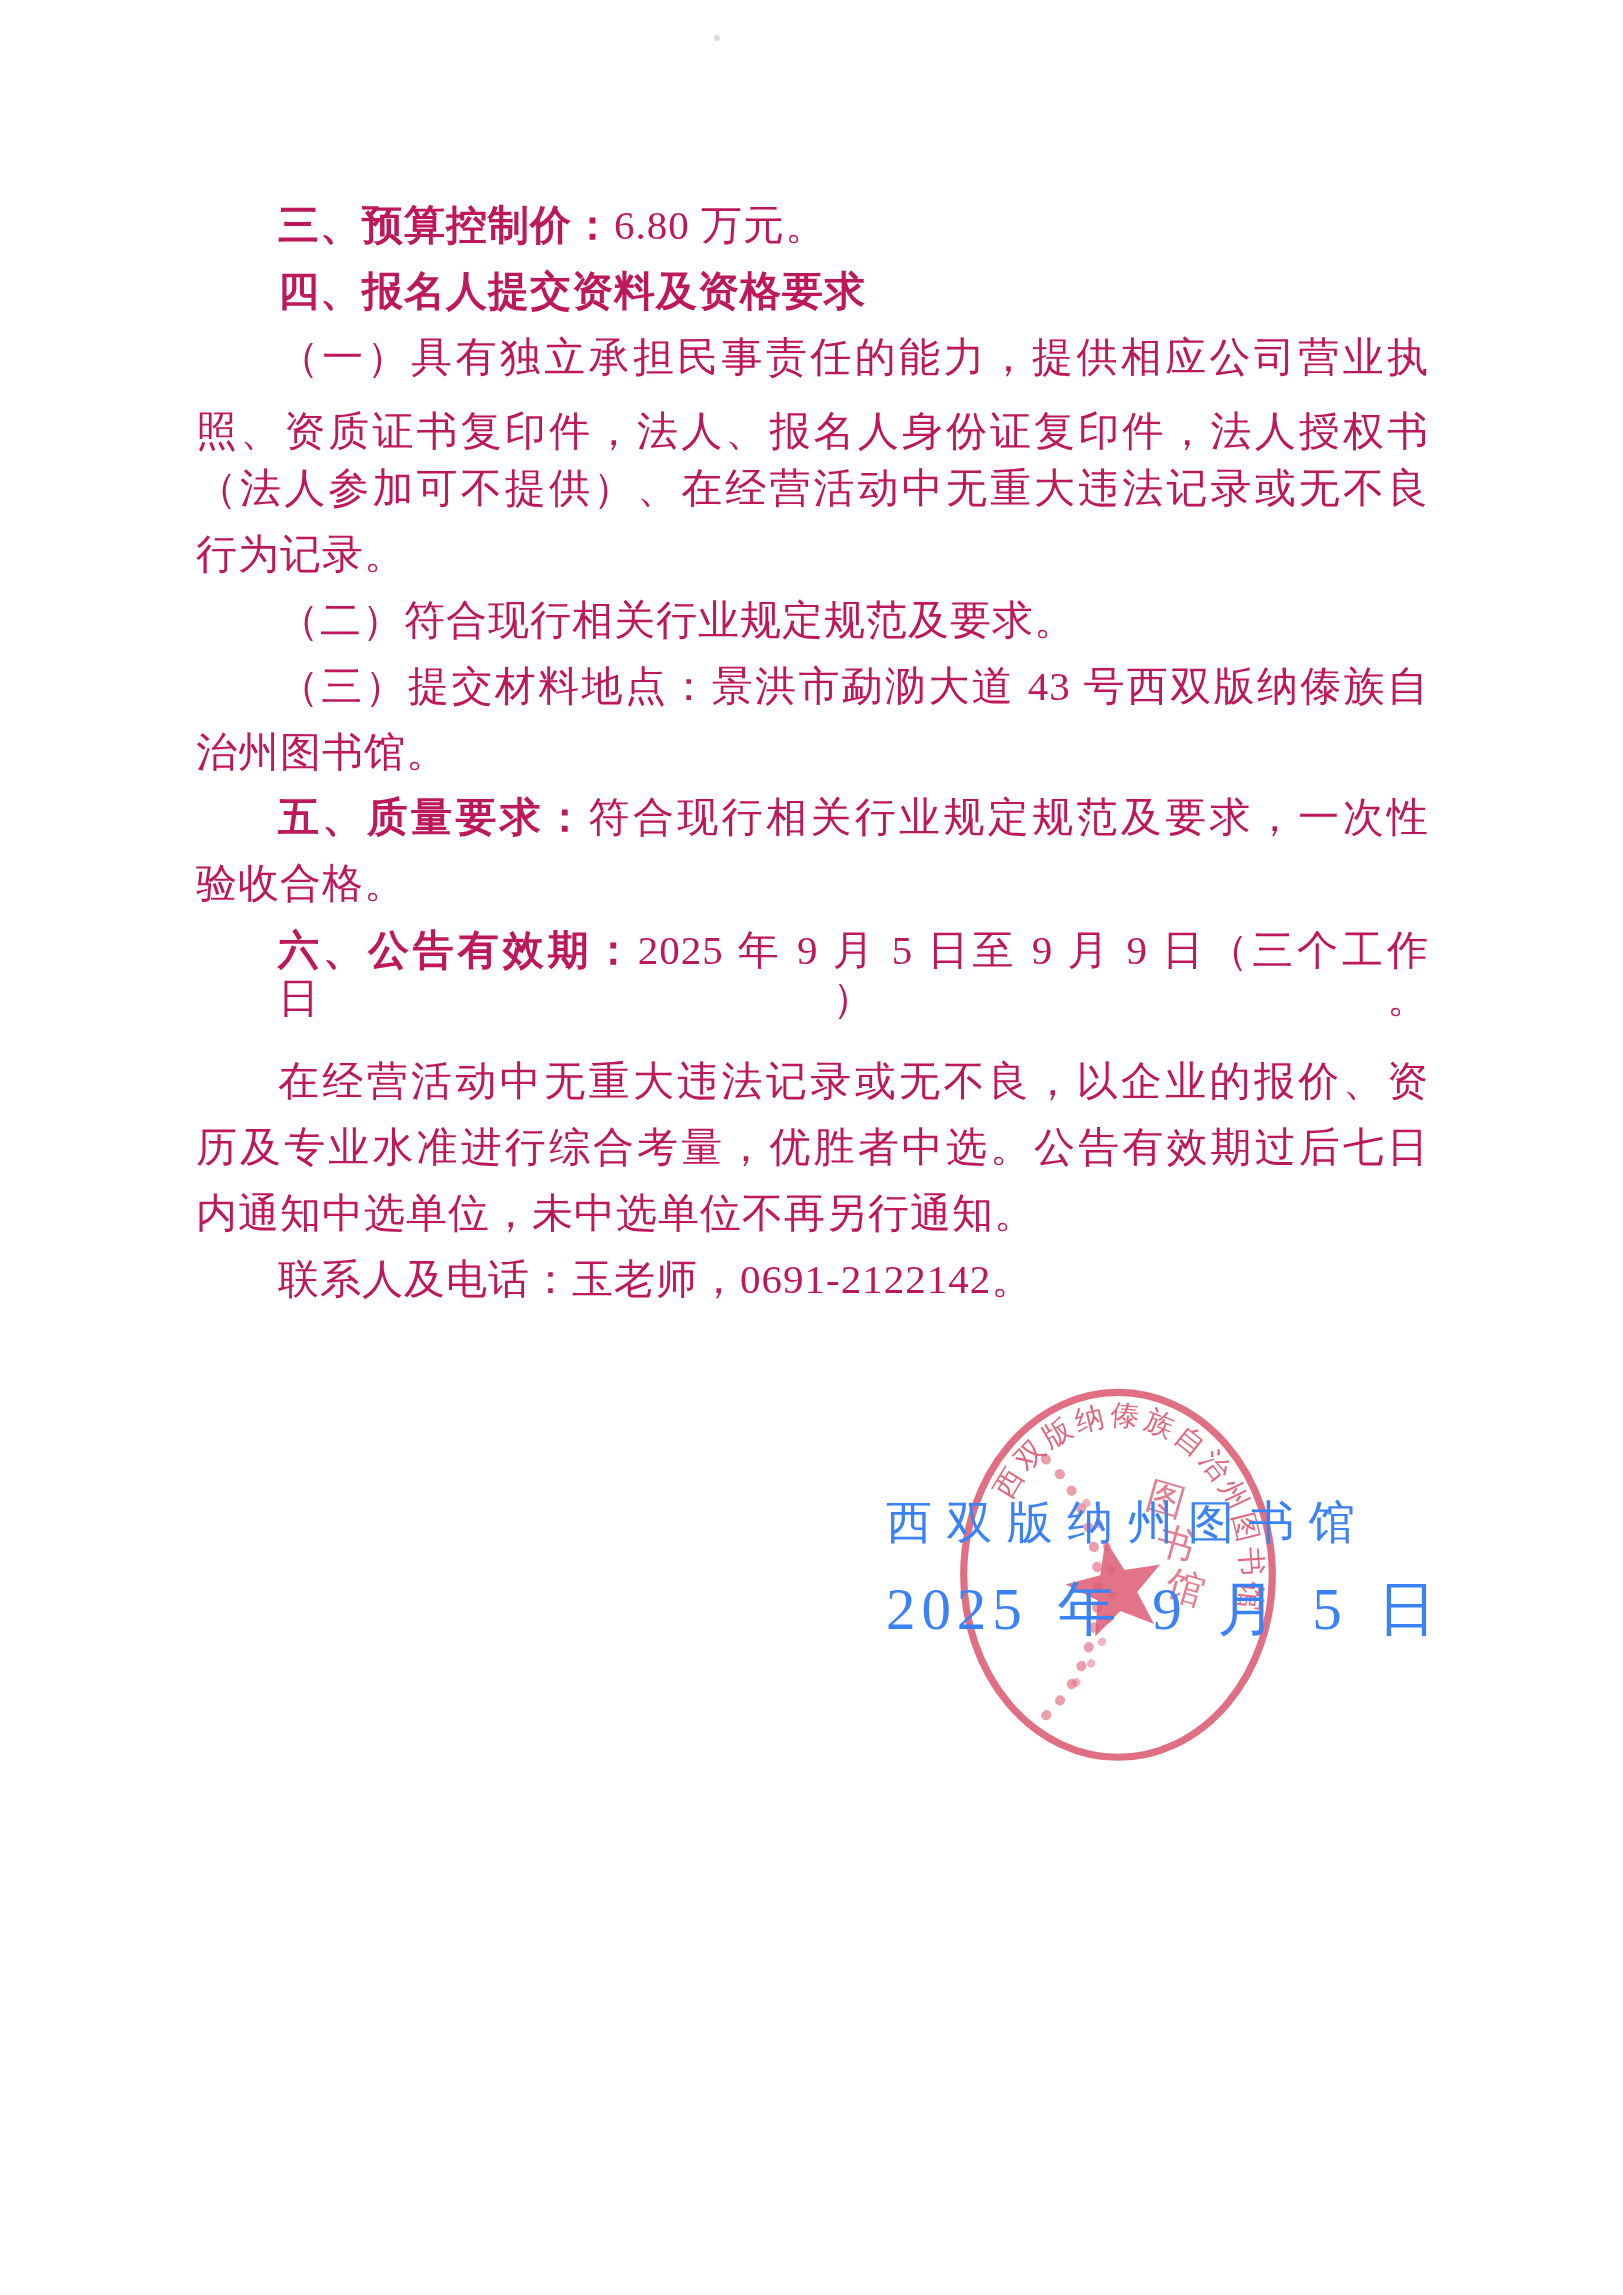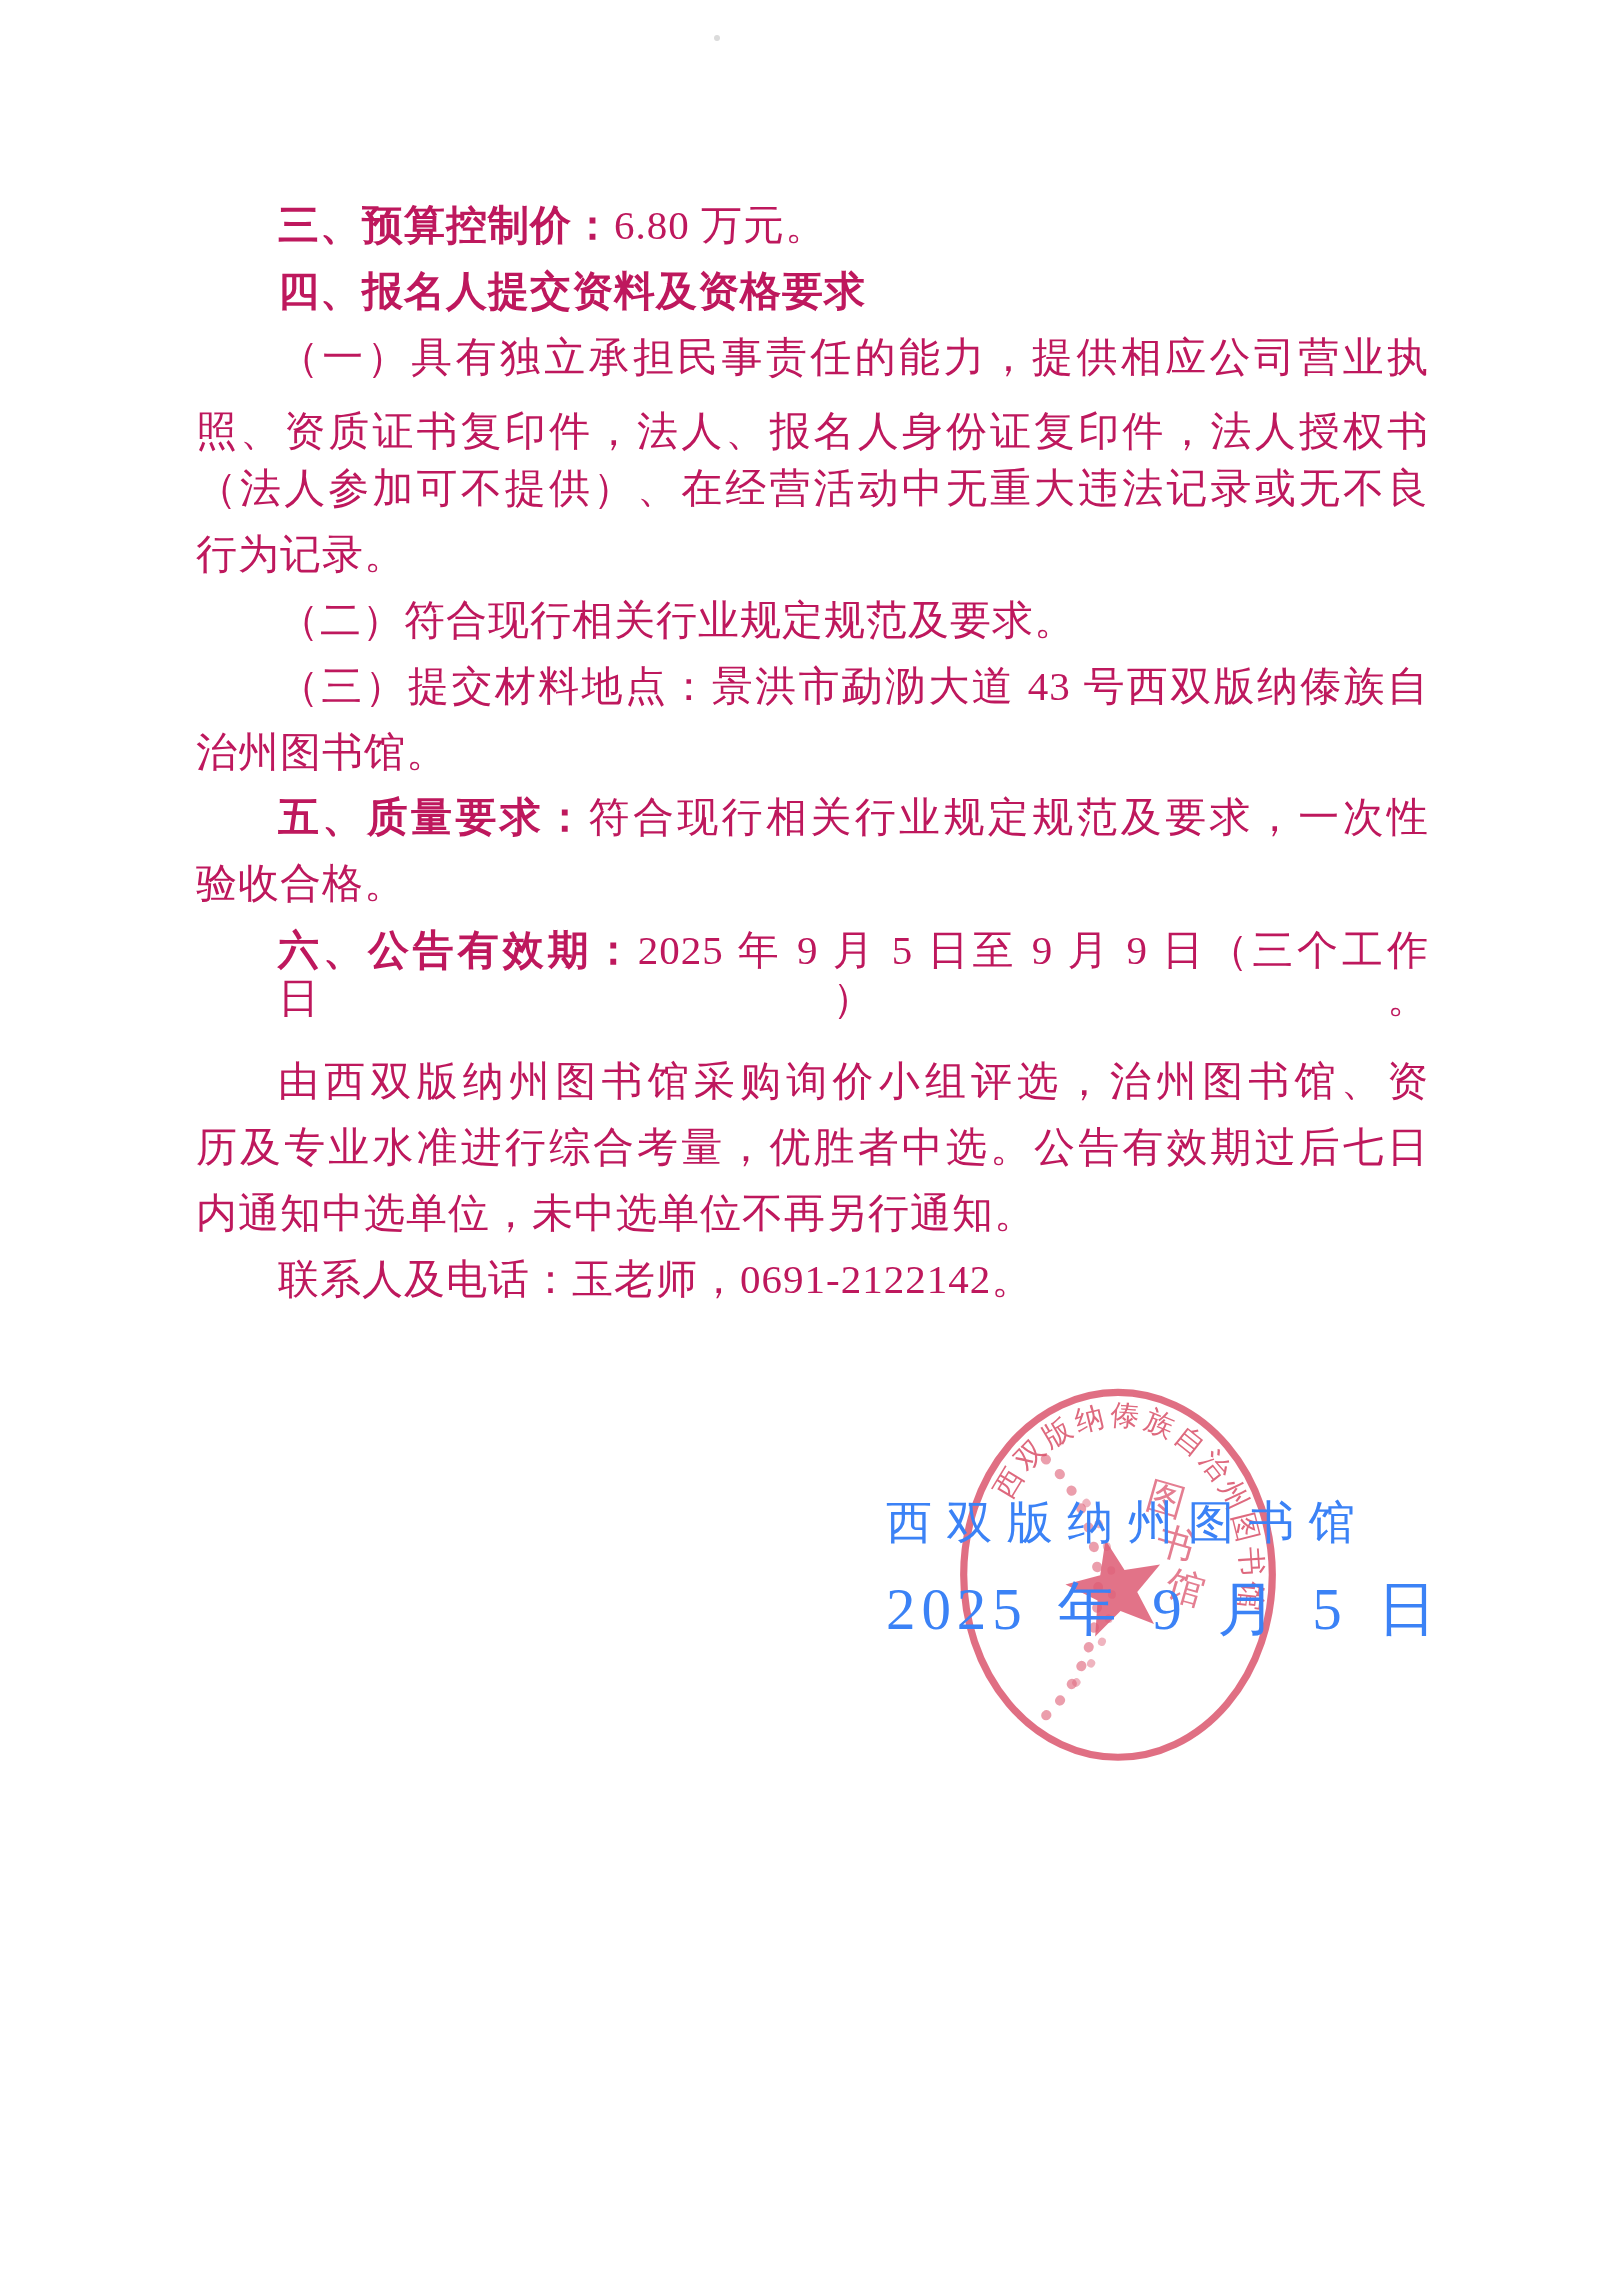--- a/index.html
+++ b/index.html
@@ -143,21 +143,21 @@
       <div class="line indent fill" style="top: 333px;"><span class="seg">（一）具有独立承担民事责任的能力，提供相应公司营业执</span></div>
       <div class="line fill" style="top: 399px; margin-top: 8px;"><span class="seg">照、资质证书复印件，法人、报名人身份证复印件，法人授权书</span></div>
       <div class="line fill" style="top: 464px;"><span class="seg">（法人参加可不提供）、在经营活动中无重大违法记录或无不良</span></div>
       <div class="line" style="top: 530px;"><span class="seg">行为记录。</span></div>
       <div class="line indent" style="top: 596px;"><span class="seg">（二）符合现行相关行业规定规范及要求。</span></div>
       <div class="line indent fill" style="top: 662px;"><span class="seg">（三）提交材料地点：景洪市勐泐大道 43 号西双版纳傣族自</span></div>
       <div class="line" style="top: 728px;"><span class="seg">治州图书馆。</span></div>
       <div class="line indent fill" style="top: 793px;"><span class="seg seg-bold">五、质量要求：</span><span class="seg">符合现行相关行业规定规范及要求，一次性</span></div>
       <div class="line" style="top: 859px;"><span class="seg">验收合格。</span></div>
       <div class="line indent fill" style="top: 926px;"><span class="seg seg-bold">六、公告有效期：</span><span class="seg">2025 年 9 月 5 日至 9 月 9 日（三个工作日）。</span></div>
-      <div class="line indent fill" style="top: 1057px;"><span class="seg">由西双版纳州图书馆采购询价小组评选，治州图书馆、资</span></div>
+      <div class="line indent fill" style="top: 1057px;"><span class="seg">在经营活动中无重大违法记录或无不良，以企业的报价、资</span></div>
       <div class="line fill" style="top: 1123px;"><span class="seg">历及专业水准进行综合考量，优胜者中选。公告有效期过后七日</span></div>
       <div class="line" style="top: 1189px;"><span class="seg">内通知中选单位，未中选单位不再另行通知。</span></div>
       <div class="line indent" style="top: 1255px;"><span class="seg">联系人及电话：玉老师，0691-2122142。</span></div>
     </div>
 
   <div class="signature sig-org">西双版纳州图书馆</div>
   <div class="signature sig-date">2025 年 9 月 5 日</div>
 
 </div>
 

